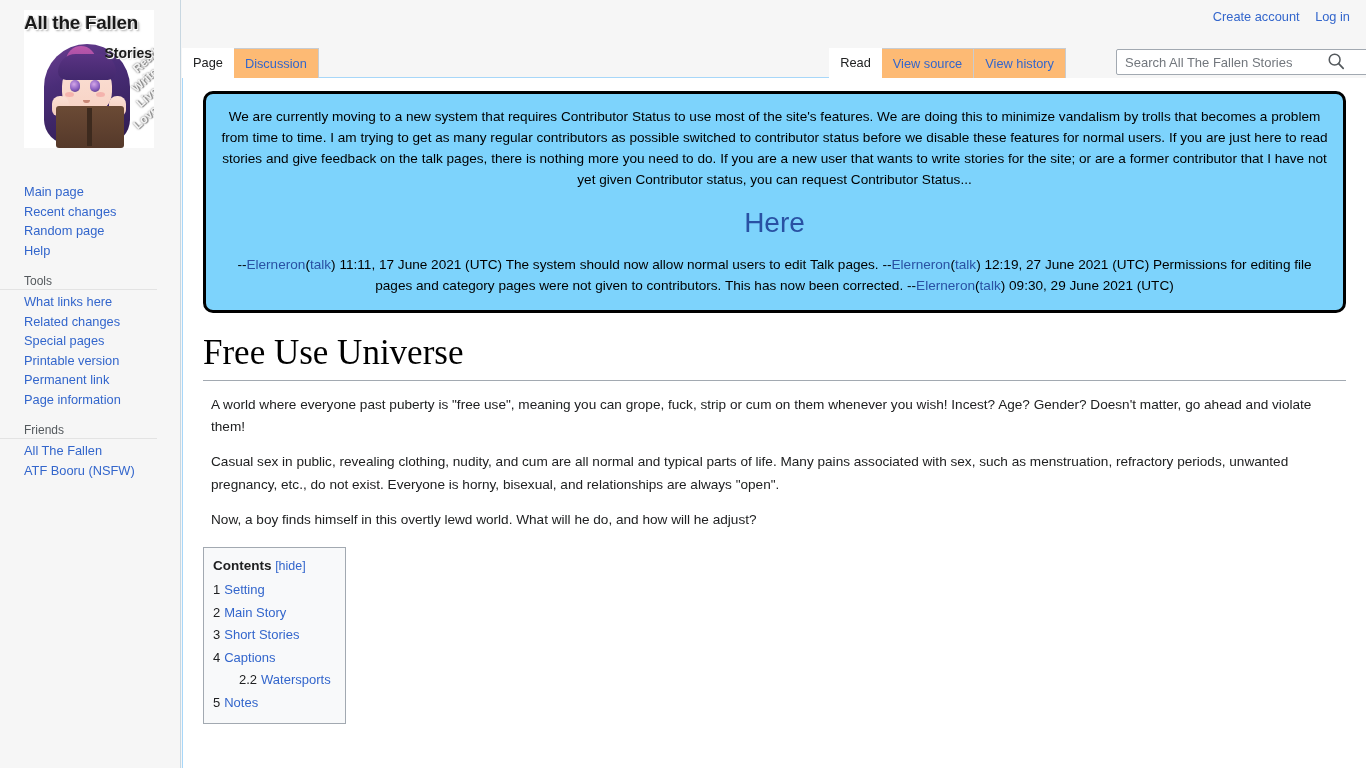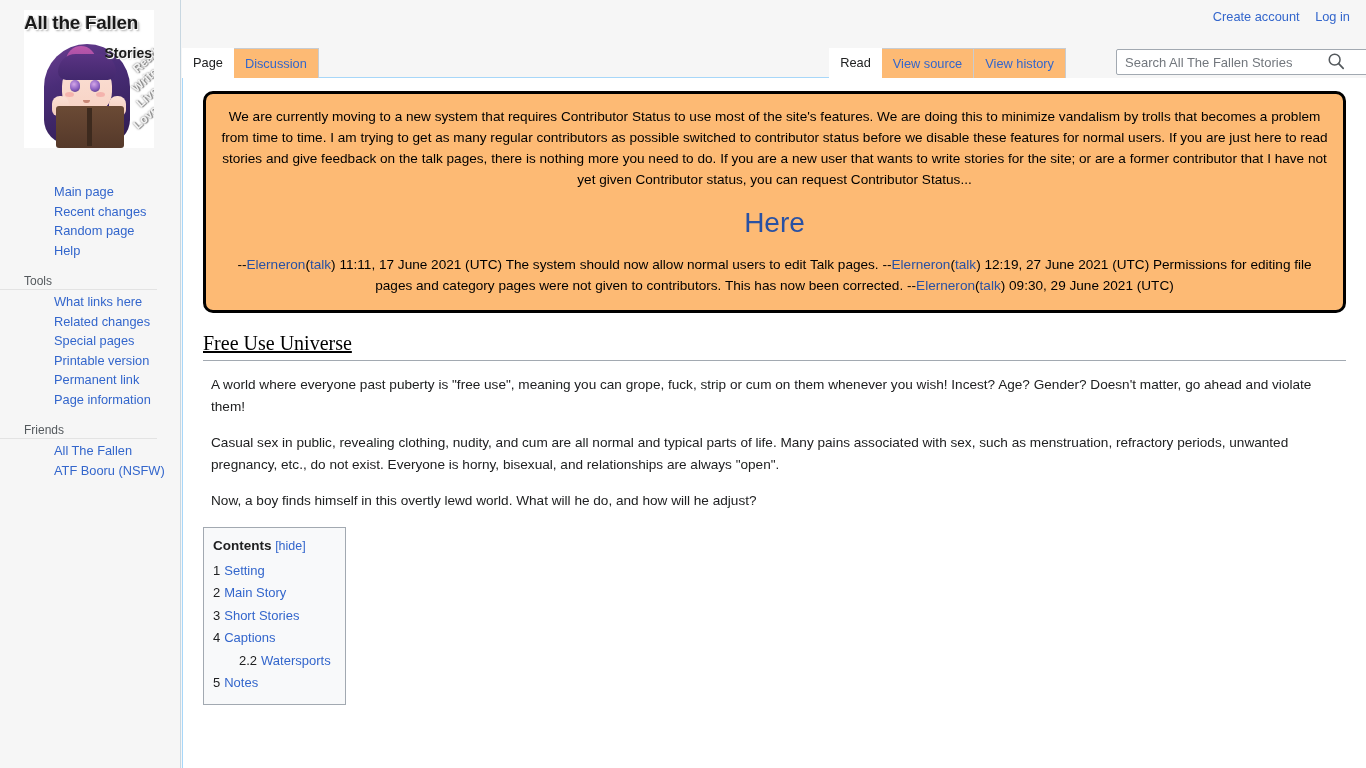--- a/index.html
+++ b/index.html
@@ -170,21 +170,20 @@
   }
   .nav-list { list-style: none; margin: 0; padding: 0; }
   .nav-list li { padding: 0; }
   .nav-list a {
     display: block;
     padding: 0 0 0 24px;
     line-height: 19.5px;
     font-size: 12.8px;
     color: #3366cc;
     text-decoration: none;
-    margin-left: 30px;
   }
 
   
   #p-personal {
     position: absolute;
     right: 16px; top: 9px;
     font-size: 12.8px;
   }
   #p-personal a {
     color: #3366cc;
@@ -269,21 +268,21 @@
     background: #ffffff;
     border-left: 1px solid #a7d7f9;
     padding: 0;
   }
   #content-inner { padding: 13px 20px 0 20px; }
 
   
   #sitenotice {
     border: 3px solid #000000;
     border-radius: 10px;
-    background: #fdba74;
+    background: #7dd3fc;
     padding: 12px 14px 14px 14px;
     text-align: center;
     line-height: 21px;
     font-size: 13.6px;
     color: #000000;
   }
   #sitenotice a { color: #2951a3; text-decoration: none; }
   #sitenotice .notice-para { margin: 0; }
   #notice-here {
     display: block;
@@ -294,26 +293,25 @@
     text-decoration: none;
     font-weight: normal;
   }
   .sig-line { margin: 0; }
 
   
   h1#firstHeading {
     margin: 17px 0 0 0;
     padding: 0 0 4px 0;
     font-family: "Liberation Serif", serif;
-    font-size: 20px;
+    font-size: 35px;
     font-weight: normal;
     line-height: 1.3;
     color: #000000;
     border-bottom: 1px solid #a2a9b1;
-    text-decoration: underline;
   }
   .body-text p {
     margin: 13px 0 0 8px;
     font-size: 13.6px;
     line-height: 22.4px;
     color: #202122;
   }
 
   
   #toc {

